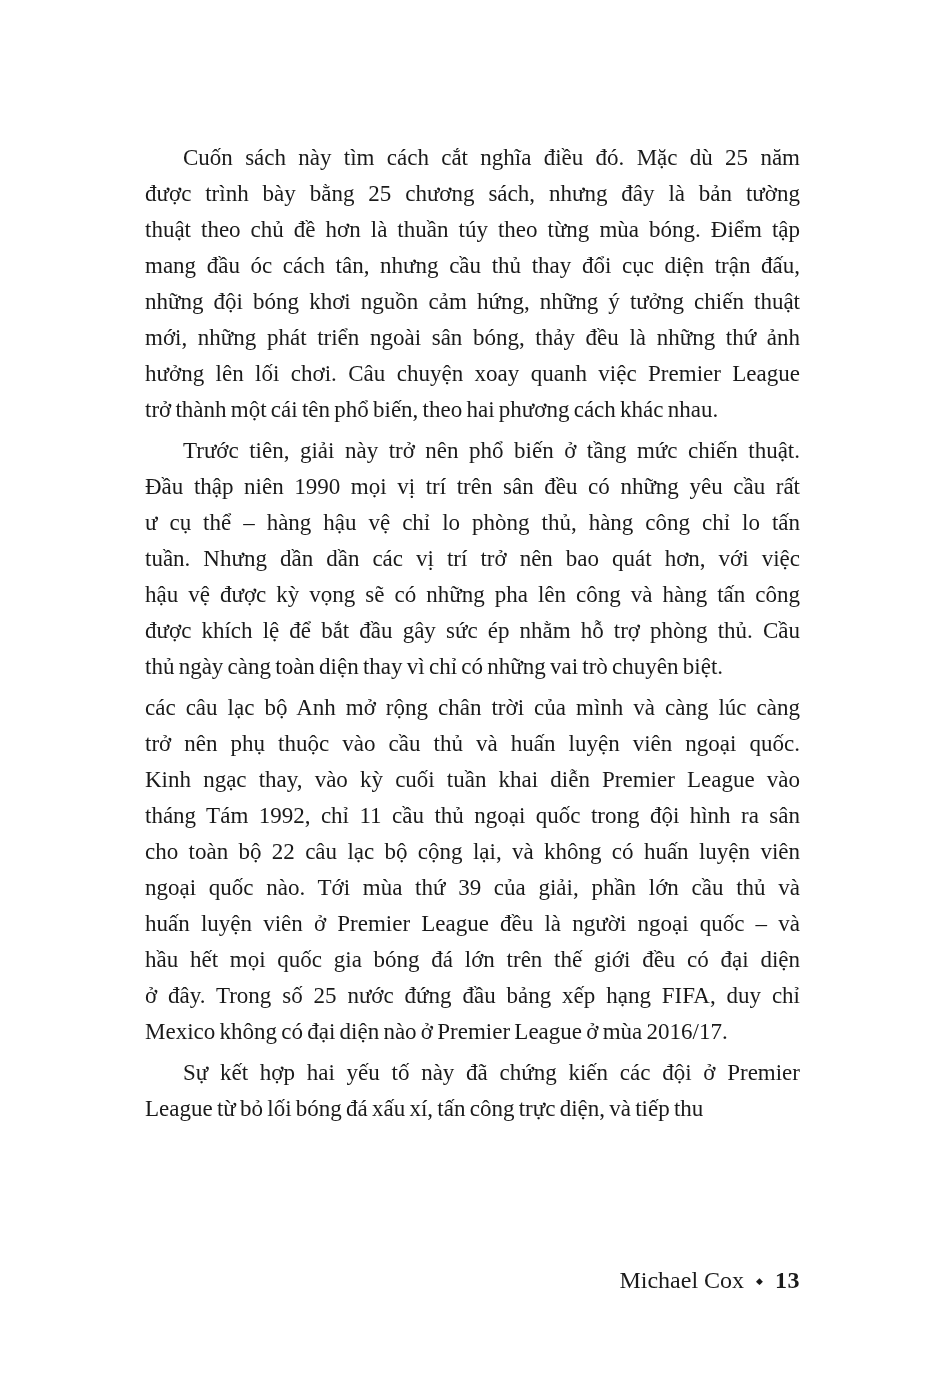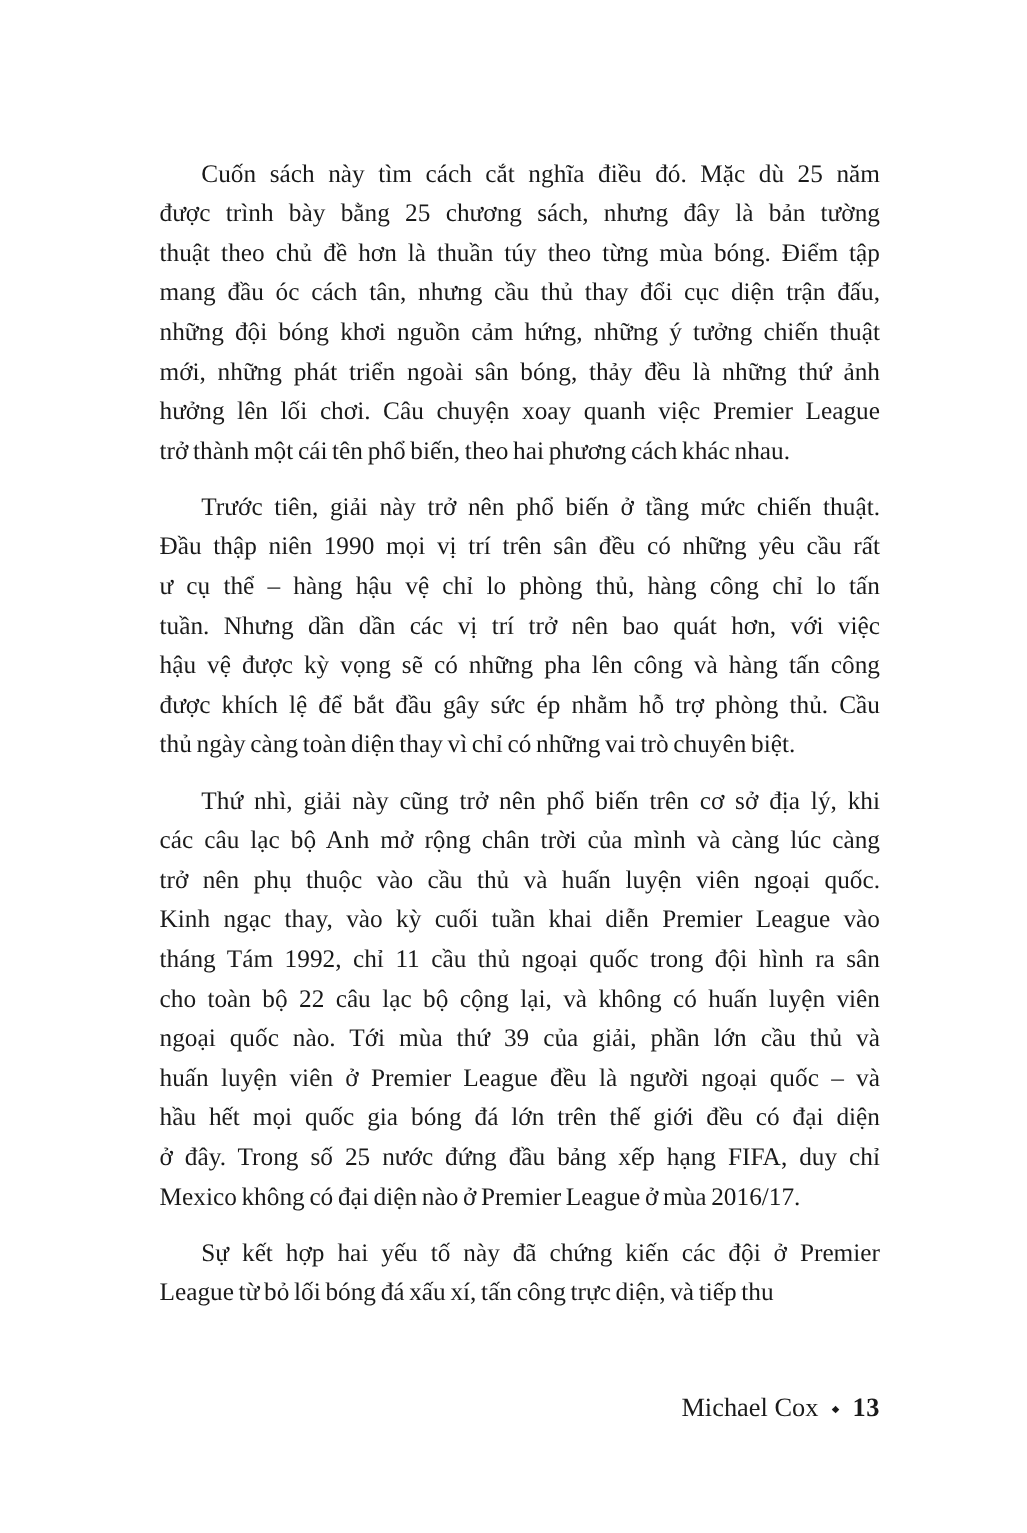--- a/index.html
+++ b/index.html
@@ -19,21 +19,21 @@
   .text-block {
     position: absolute;
     left: 145px;
     top: 140px;
     width: 655px;
   }
   .para {
     margin: 0;
   }
   .para + .para {
-    margin-top: 15px;
+    margin-top: 5px;
   }
   .line {
     font-size: 23px;
     line-height: 36px;
     height: 36px;
     overflow: hidden;
     text-align: justify;
     text-align-last: justify;
     word-spacing: -1.5px;
     white-space: normal;
@@ -84,21 +84,20 @@
       <div class="line first">Trước tiên, giải này trở nên phổ biến ở tầng mức chiến thuật.</div>
       <div class="line">Đầu thập niên 1990 mọi vị trí trên sân đều có những yêu cầu rất</div>
       <div class="line">ư cụ thể – hàng hậu vệ chỉ lo phòng thủ, hàng công chỉ lo tấn</div>
       <div class="line">tuần. Nhưng dần dần các vị trí trở nên bao quát hơn, với việc</div>
       <div class="line">hậu vệ được kỳ vọng sẽ có những pha lên công và hàng tấn công</div>
       <div class="line">được khích lệ để bắt đầu gây sức ép nhằm hỗ trợ phòng thủ. Cầu</div>
       <div class="line last">thủ ngày càng toàn diện thay vì chỉ có những vai trò chuyên biệt.</div>
     </section>
 
     <section class="para">
-      <div class="line first">Thứ nhì, giải này cũng trở nên phổ biến trên cơ sở địa lý, khi</div>
       <div class="line">các câu lạc bộ Anh mở rộng chân trời của mình và càng lúc càng</div>
       <div class="line">trở nên phụ thuộc vào cầu thủ và huấn luyện viên ngoại quốc.</div>
       <div class="line">Kinh ngạc thay, vào kỳ cuối tuần khai diễn Premier League vào</div>
       <div class="line">tháng Tám 1992, chỉ 11 cầu thủ ngoại quốc trong đội hình ra sân</div>
       <div class="line">cho toàn bộ 22 câu lạc bộ cộng lại, và không có huấn luyện viên</div>
       <div class="line">ngoại quốc nào. Tới mùa thứ 39 của giải, phần lớn cầu thủ và</div>
       <div class="line">huấn luyện viên ở Premier League đều là người ngoại quốc – và</div>
       <div class="line">hầu hết mọi quốc gia bóng đá lớn trên thế giới đều có đại diện</div>
       <div class="line">ở đây. Trong số 25 nước đứng đầu bảng xếp hạng FIFA, duy chỉ</div>
       <div class="line last">Mexico không có đại diện nào ở Premier League ở mùa 2016/17.</div>

